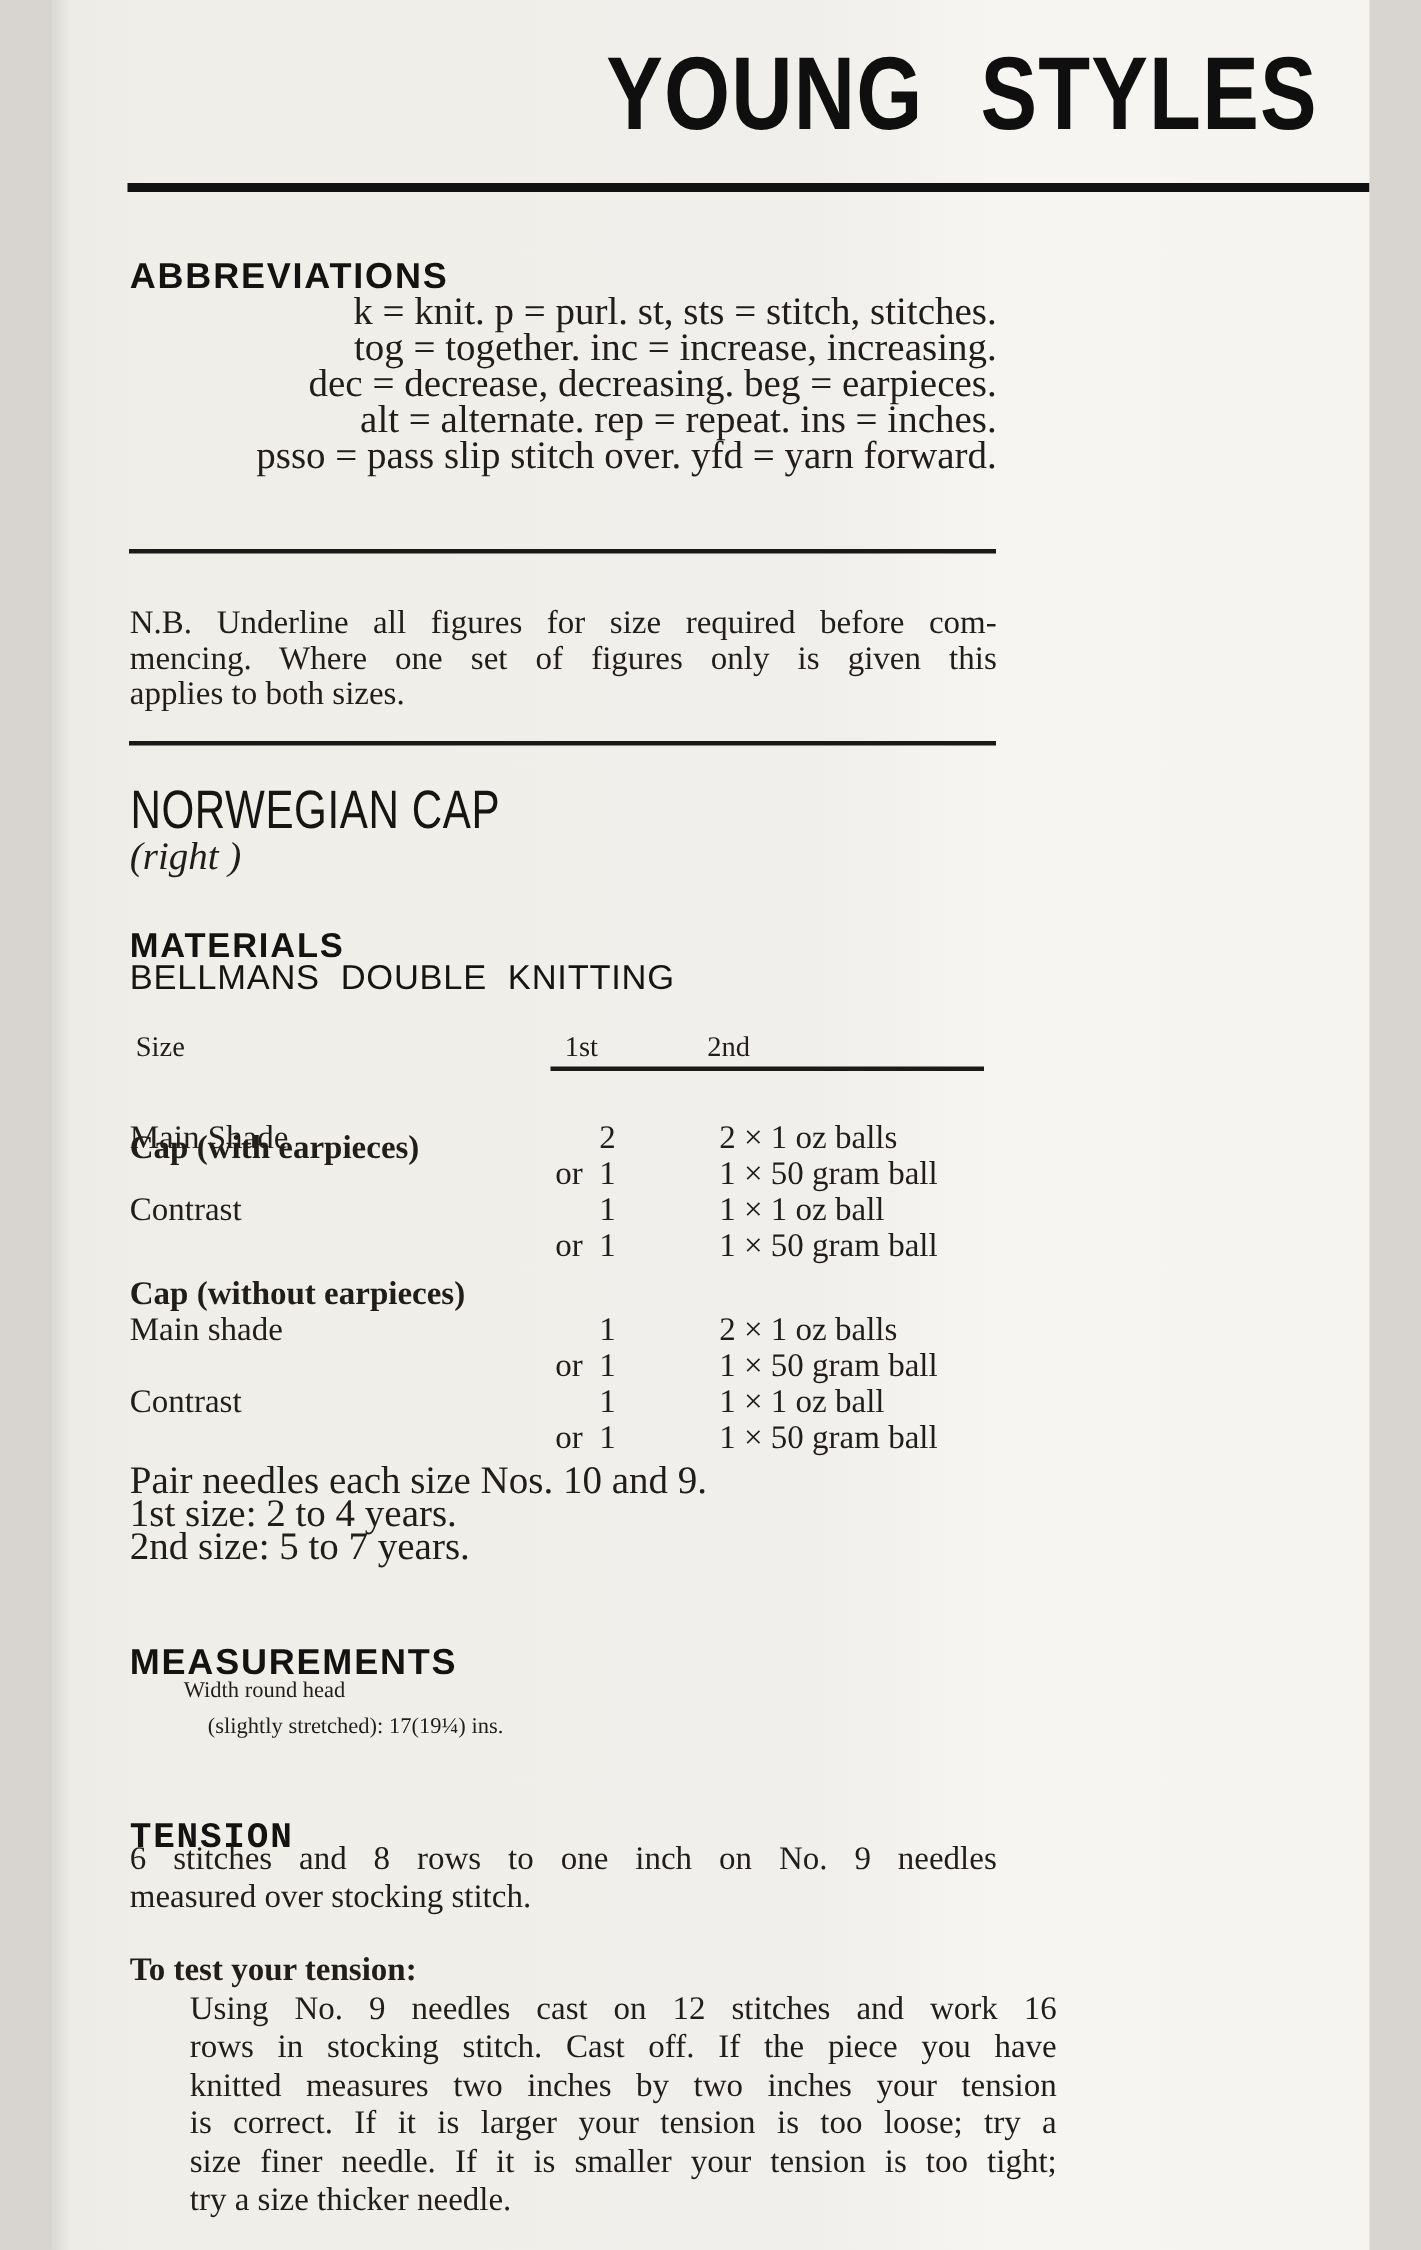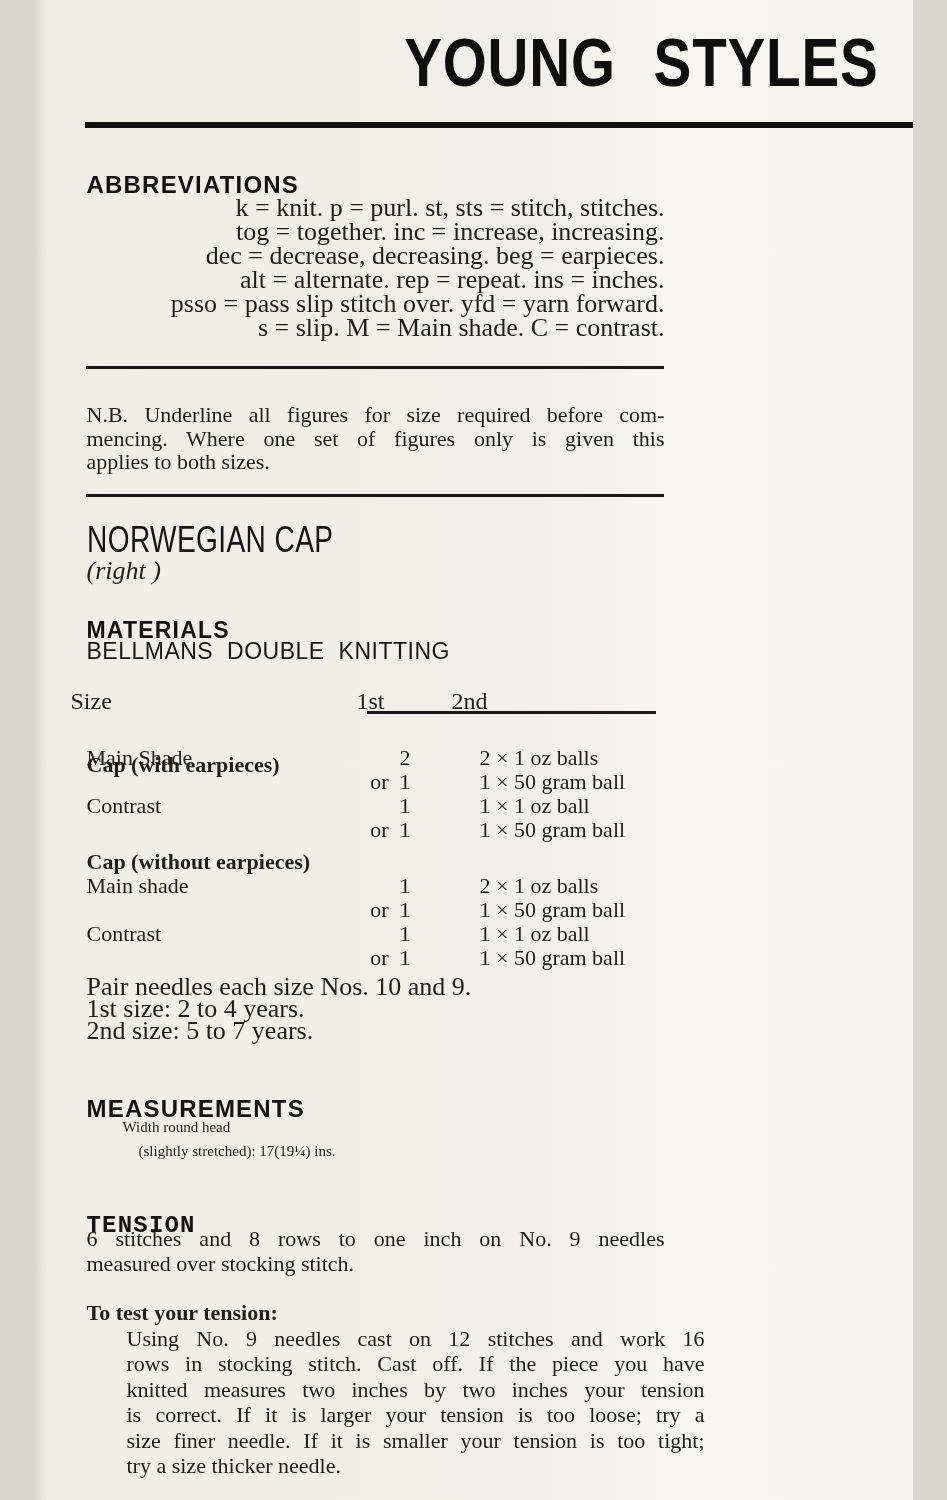--- a/index.html
+++ b/index.html
@@ -59,21 +59,21 @@
   .serif{font-size:26px;line-height:24px;text-align:right;}
   .abbr-lines{top:196px;left:52px;width:578px;}
   .abbr-lines div{white-space:nowrap;}
   .para{left:52px;width:578px;font-size:22px;}
   .nb{top:403px;line-height:23.7px;}
   .jl{white-space:nowrap;text-align:justify;text-align-last:justify;}
   .tension-para{top:1226px;line-height:25px;}
   .test-para{top:1326px;line-height:25.4px;margin-left:40px;}
   .test-head{top:1300px;left:52px;font-size:22px;font-weight:700;white-space:nowrap;}
   
-  .tbl-head{top:688px;left:36px;width:578px;height:24px;font-size:24px;}
+  .tbl-head{top:688px;left:56px;width:578px;height:24px;font-size:19px;}
   .tbl-head .c0{position:absolute;left:0;}
   .tbl-head .c1{position:absolute;left:286px;}
   .tbl-head .c2{position:absolute;left:381px;}
   .tbl-rule{top:711px;left:332px;width:289px;height:3px;background:#1c1b19;}
   .grp-head{left:52px;font-size:22px;line-height:22px;font-weight:700;white-space:nowrap;}
   .g1h{top:722px;margin-top:32px;}
   .g2h{top:851px;}
   .rows{left:52px;width:578px;font-size:22px;line-height:24px;}
   .rows1{top:746px;}
   .rows2{top:874px;}
@@ -95,21 +95,20 @@
   <div class="abs masthead">YOUNG STYLES</div>
   <div class="abs rule-top"></div>
 
   <h2 class="abs h-sans h-abbr">ABBREVIATIONS</h2>
   <div class="abs serif abbr-lines">
     <div>k = knit. p = purl. st, sts = stitch, stitches.</div>
     <div>tog = together. inc = increase, increasing.</div>
     <div>dec = decrease, decreasing. beg = earpieces.</div>
     <div>alt = alternate. rep = repeat. ins = inches.</div>
     <div>psso = pass slip stitch over. yfd = yarn forward.</div>
-    <div>s = slip. M = Main shade. C = contrast.</div>
   </div>
 
   <div class="abs rule-col r2"></div>
 
   <div class="abs para nb">
     <div class="jl">N.B. Underline all figures for size required before com-</div>
     <div class="jl">mencing. Where one set of figures only is given this</div>
     <div>applies to both sizes.</div>
   </div>
 

